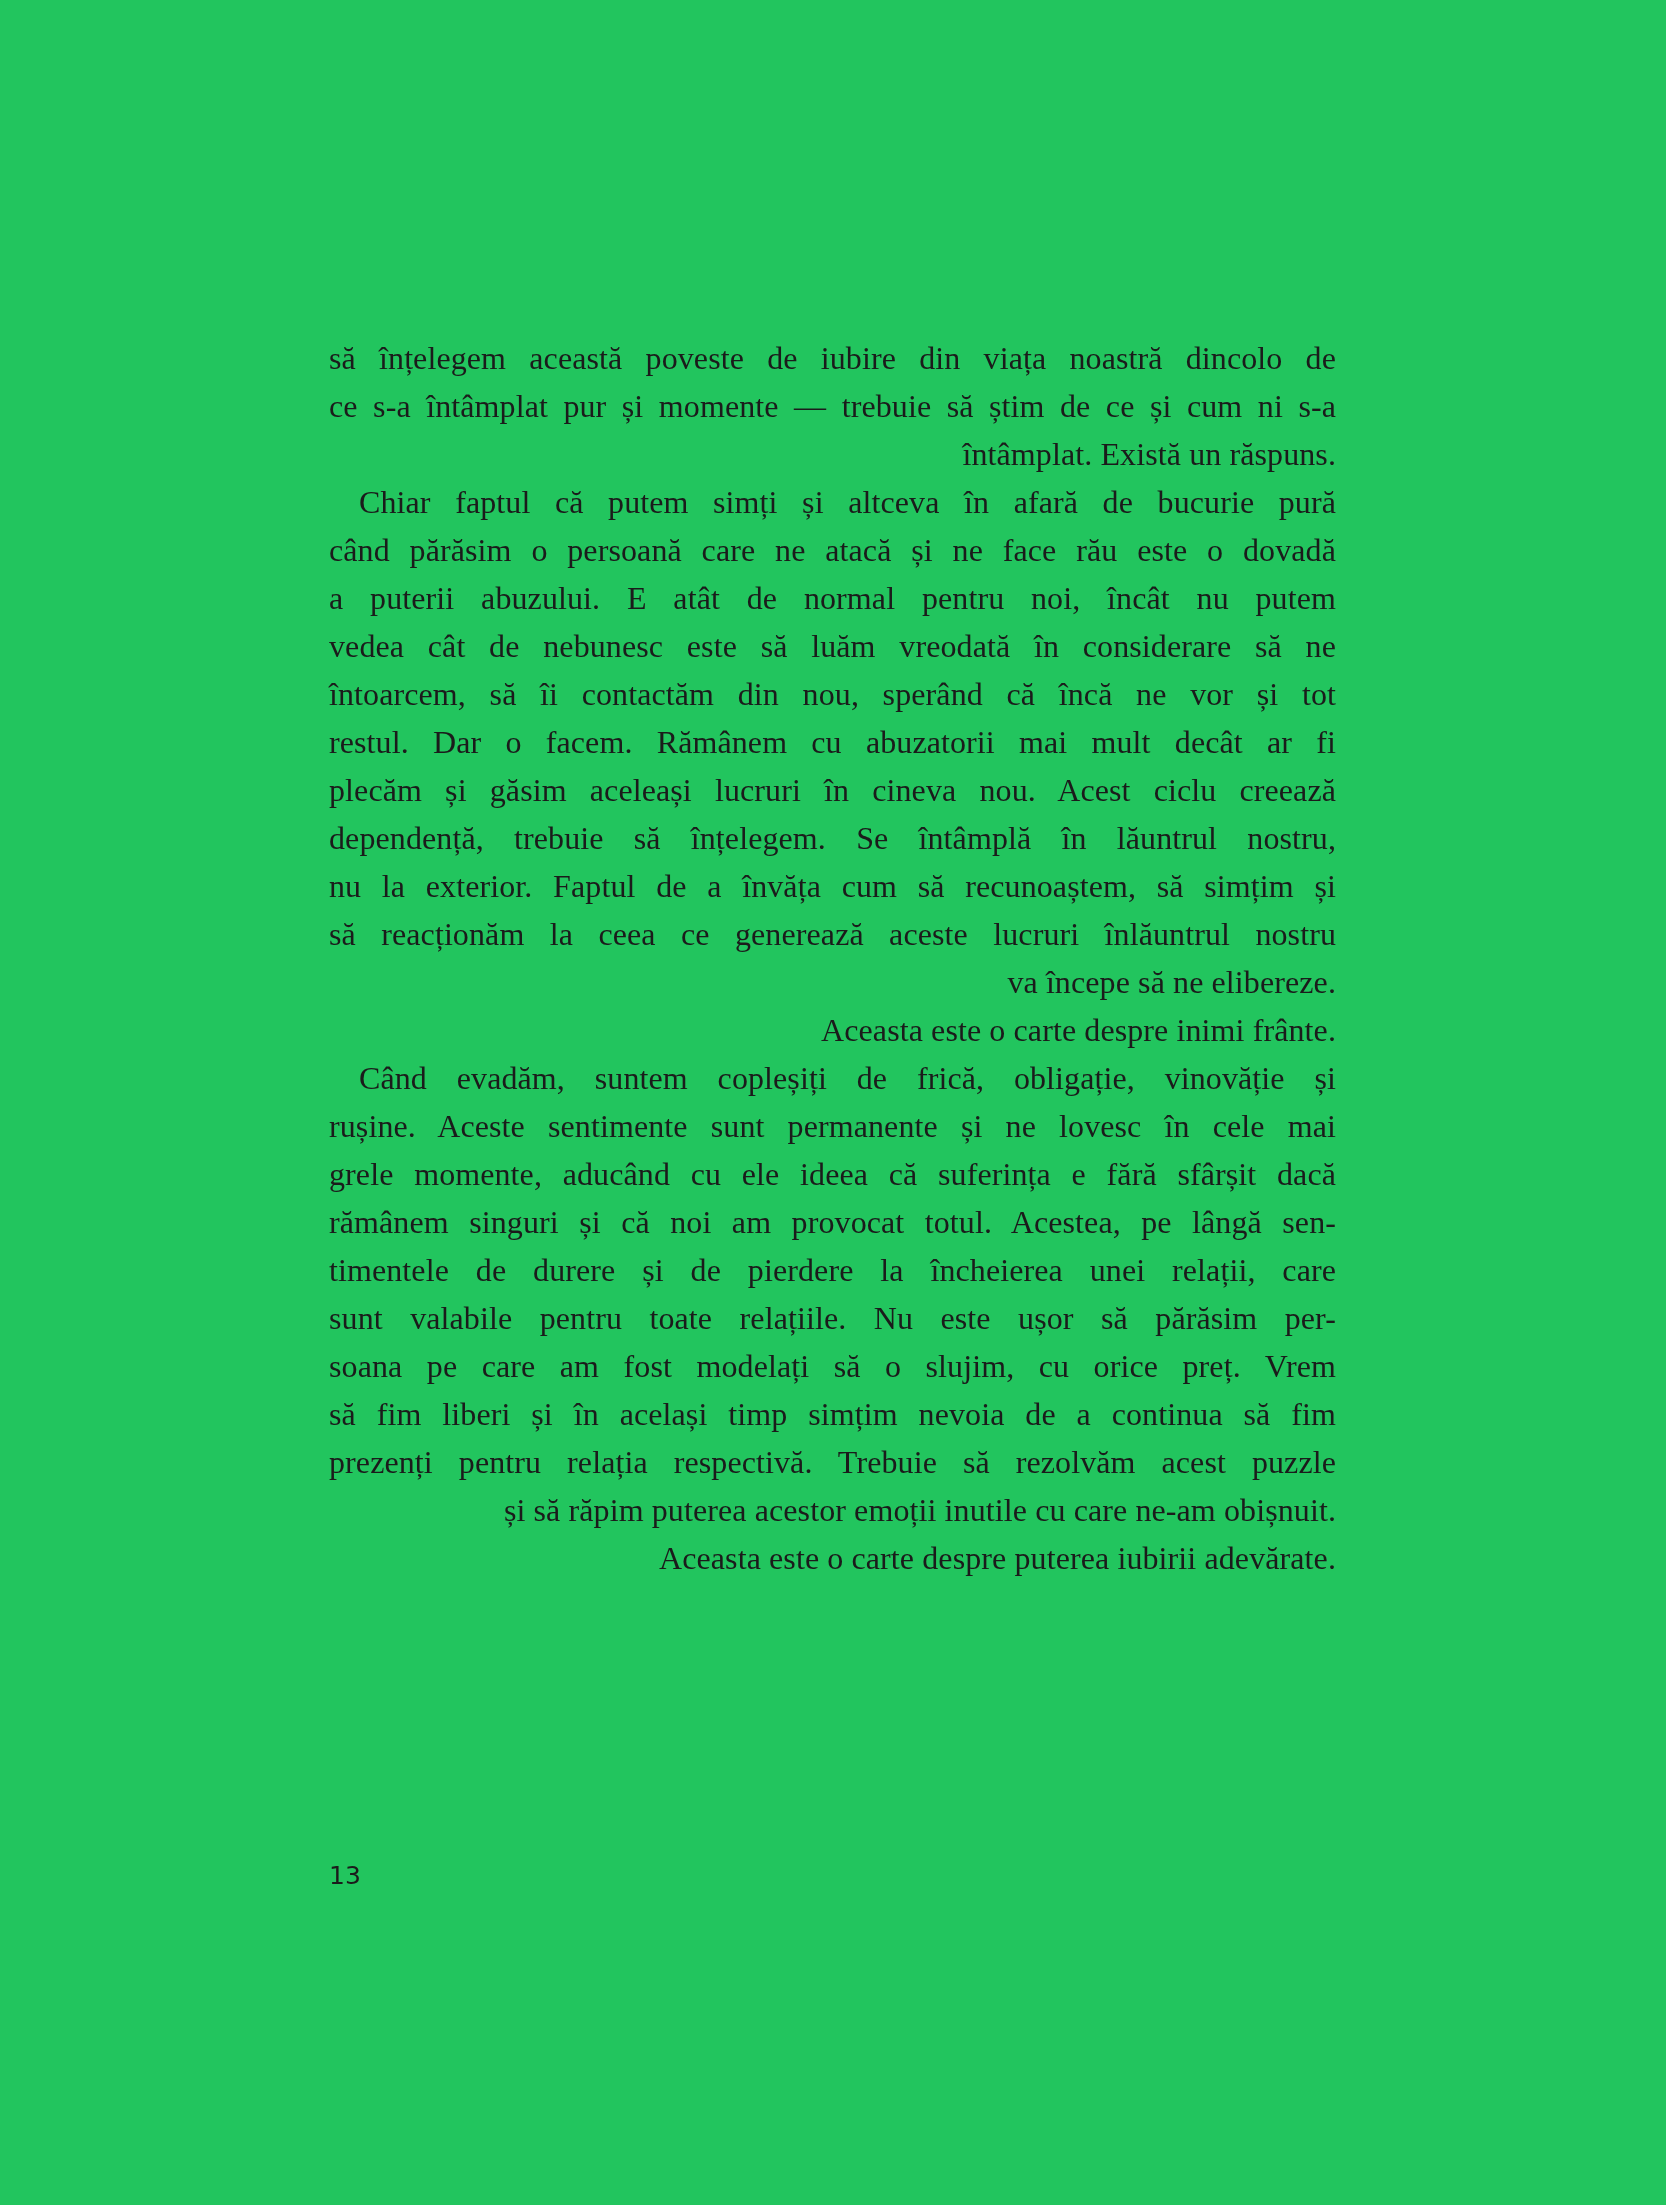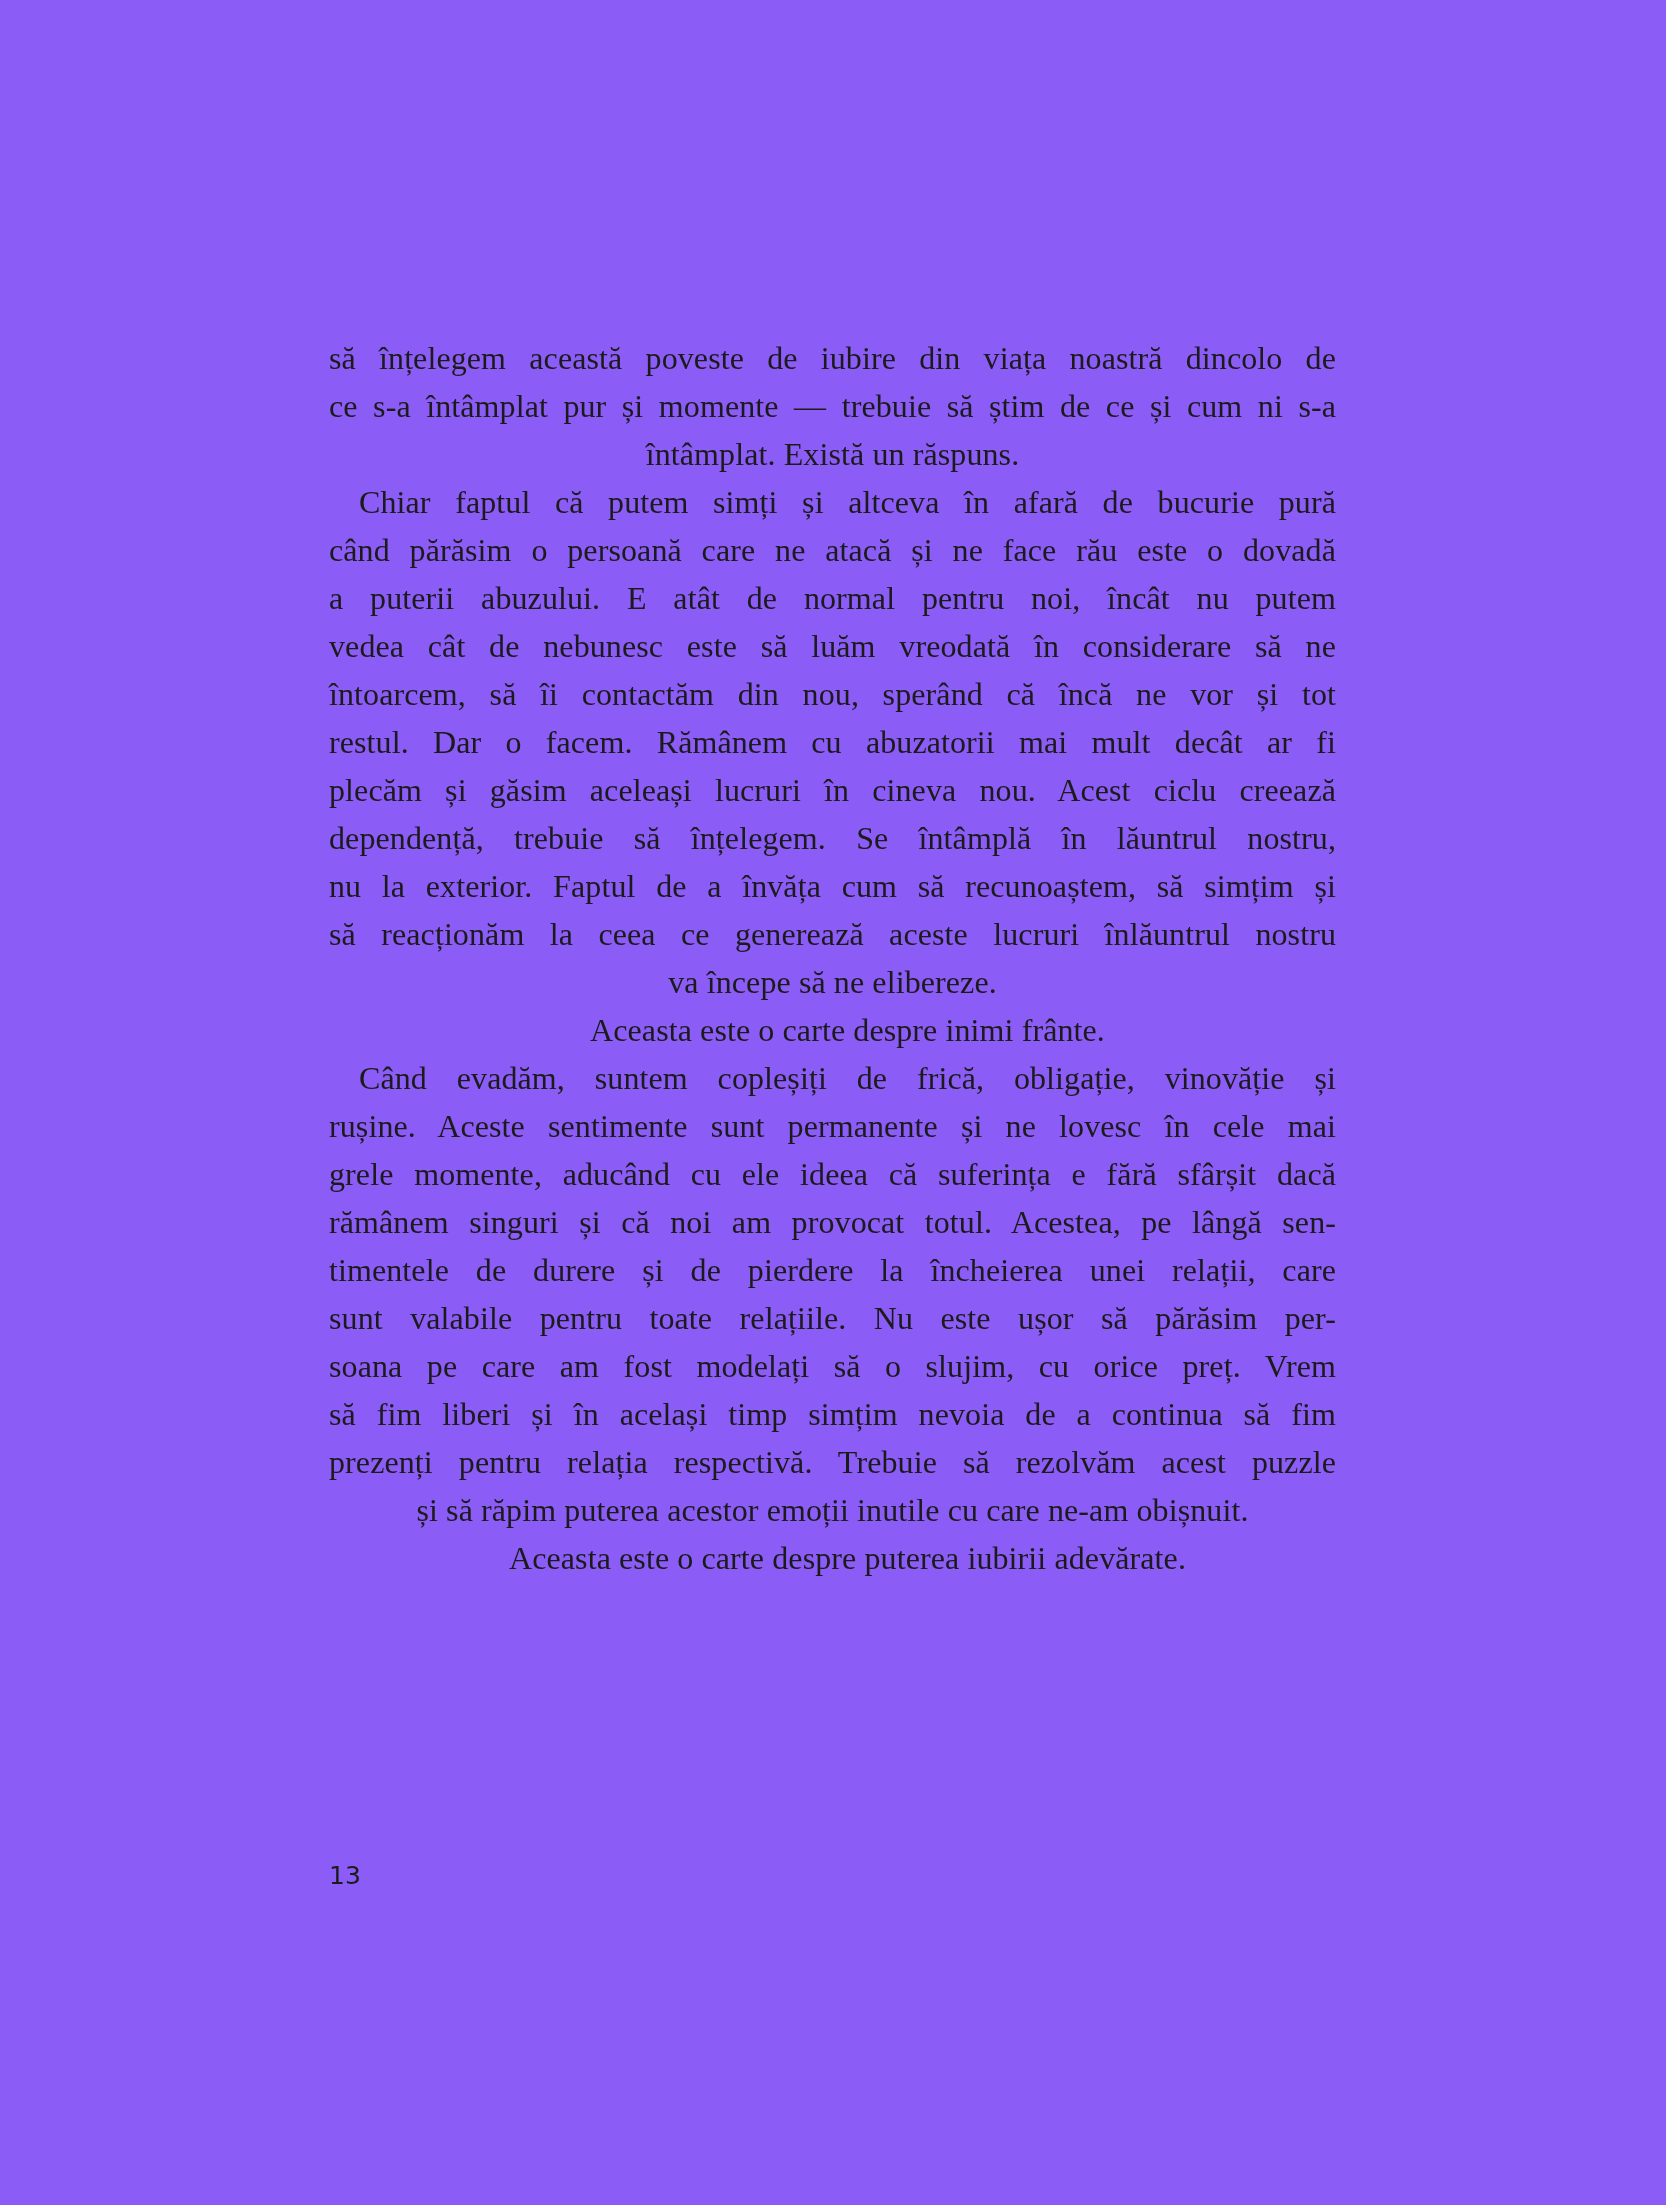--- a/index.html
+++ b/index.html
@@ -4,41 +4,41 @@
 <style>
   html, body {
     margin: 0;
     padding: 0;
     background: #ffffff;
   }
   .page {
     position: relative;
     width: 1666px;
     height: 2205px;
-    background: #8b5cf6;
+    background: #22c55e;
     overflow: hidden;
     font-family: "Liberation Serif", "DejaVu Serif", serif;
     color: #1b1b1b;
   }
   .text-block {
     position: absolute;
     left: 329px;
     top: 334px;
     width: 1007px;
     font-size: 32px;
     line-height: 48px;
     letter-spacing: 0.1px;
   }
   .paragraph {
     margin: 0;
     padding: 0;
   }
   .line {
     white-space: nowrap;
-    text-align: center;
+    text-align: right;
   }
   .line.j {
     white-space: normal;
     text-align: justify;
     text-align-last: justify;
   }
   .line.first {
     text-indent: 30px;
   }
   .page-number {

